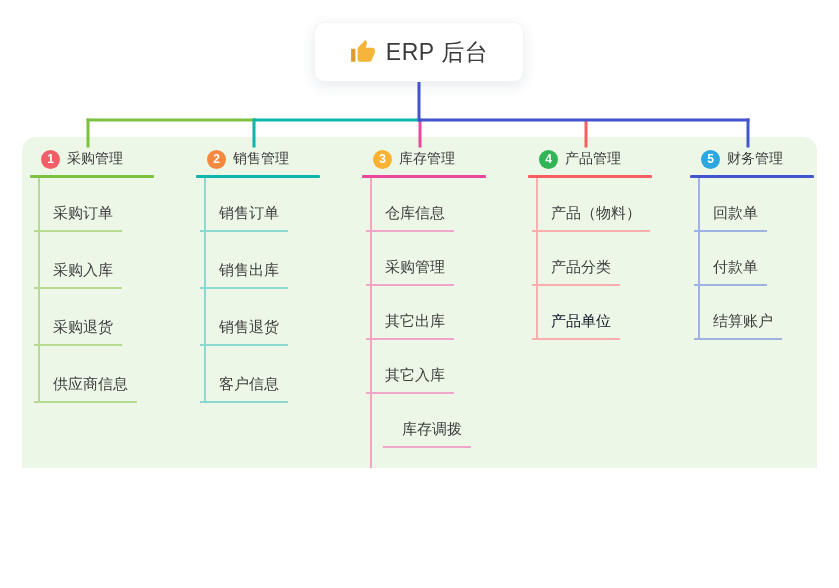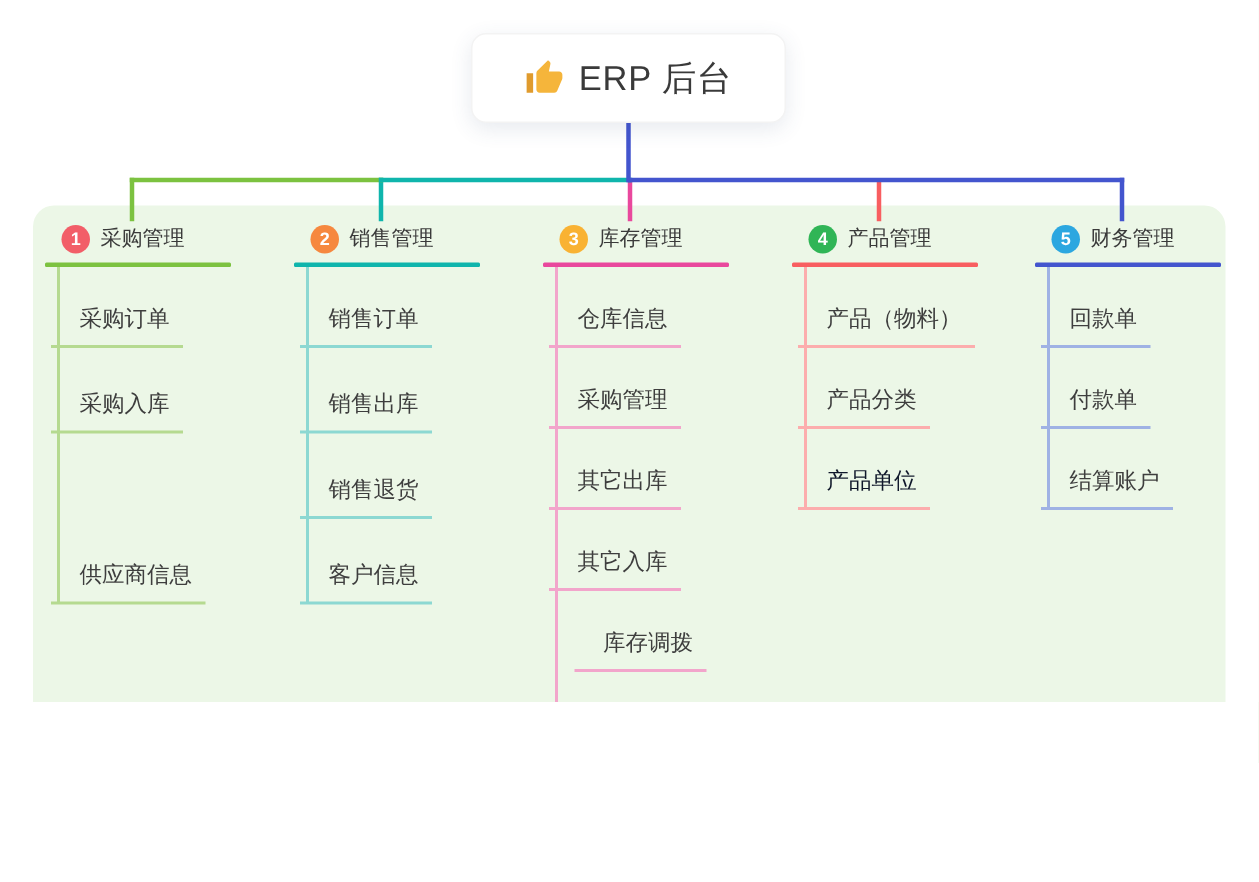--- a/index.html
+++ b/index.html
@@ -131,20 +131,21 @@
 
 <div class="col" style="left: 30px;">
       <div class="branch-header">
         <span class="badge" style="background: rgb(242, 94, 104);">1</span>
         <span class="branch-label" style="color: rgb(58, 58, 58);">采购管理</span>
       </div>
       <div class="branch-underline" style="background: rgb(124, 194, 64);"></div>
       <div class="vline" style="background: rgb(181, 218, 144); height: 224px;"></div>
       <div class="child" style="top: 60px; border-bottom-color: rgb(181, 218, 144); color: rgb(62, 62, 62);">采购订单</div>
       <div class="child" style="top: 117px; border-bottom-color: rgb(181, 218, 144); color: rgb(62, 62, 62);">采购入库</div>
+      <div class="child" style="top: 174px; border-bottom-color: rgb(181, 218, 144); color: rgb(62, 62, 62);">采购退货</div>
       <div class="child" style="top: 231px; border-bottom-color: rgb(181, 218, 144); color: rgb(62, 62, 62);">供应商信息</div>
     </div>
     <div class="col" style="left: 196px;">
       <div class="branch-header">
         <span class="badge" style="background: rgb(246, 136, 63);">2</span>
         <span class="branch-label" style="color: rgb(58, 58, 58);">销售管理</span>
       </div>
       <div class="branch-underline" style="background: rgb(15, 181, 172);"></div>
       <div class="vline" style="background: rgb(140, 216, 210); height: 224px;"></div>
       <div class="child" style="top: 60px; border-bottom-color: rgb(140, 216, 210); color: rgb(62, 62, 62);">销售订单</div>

